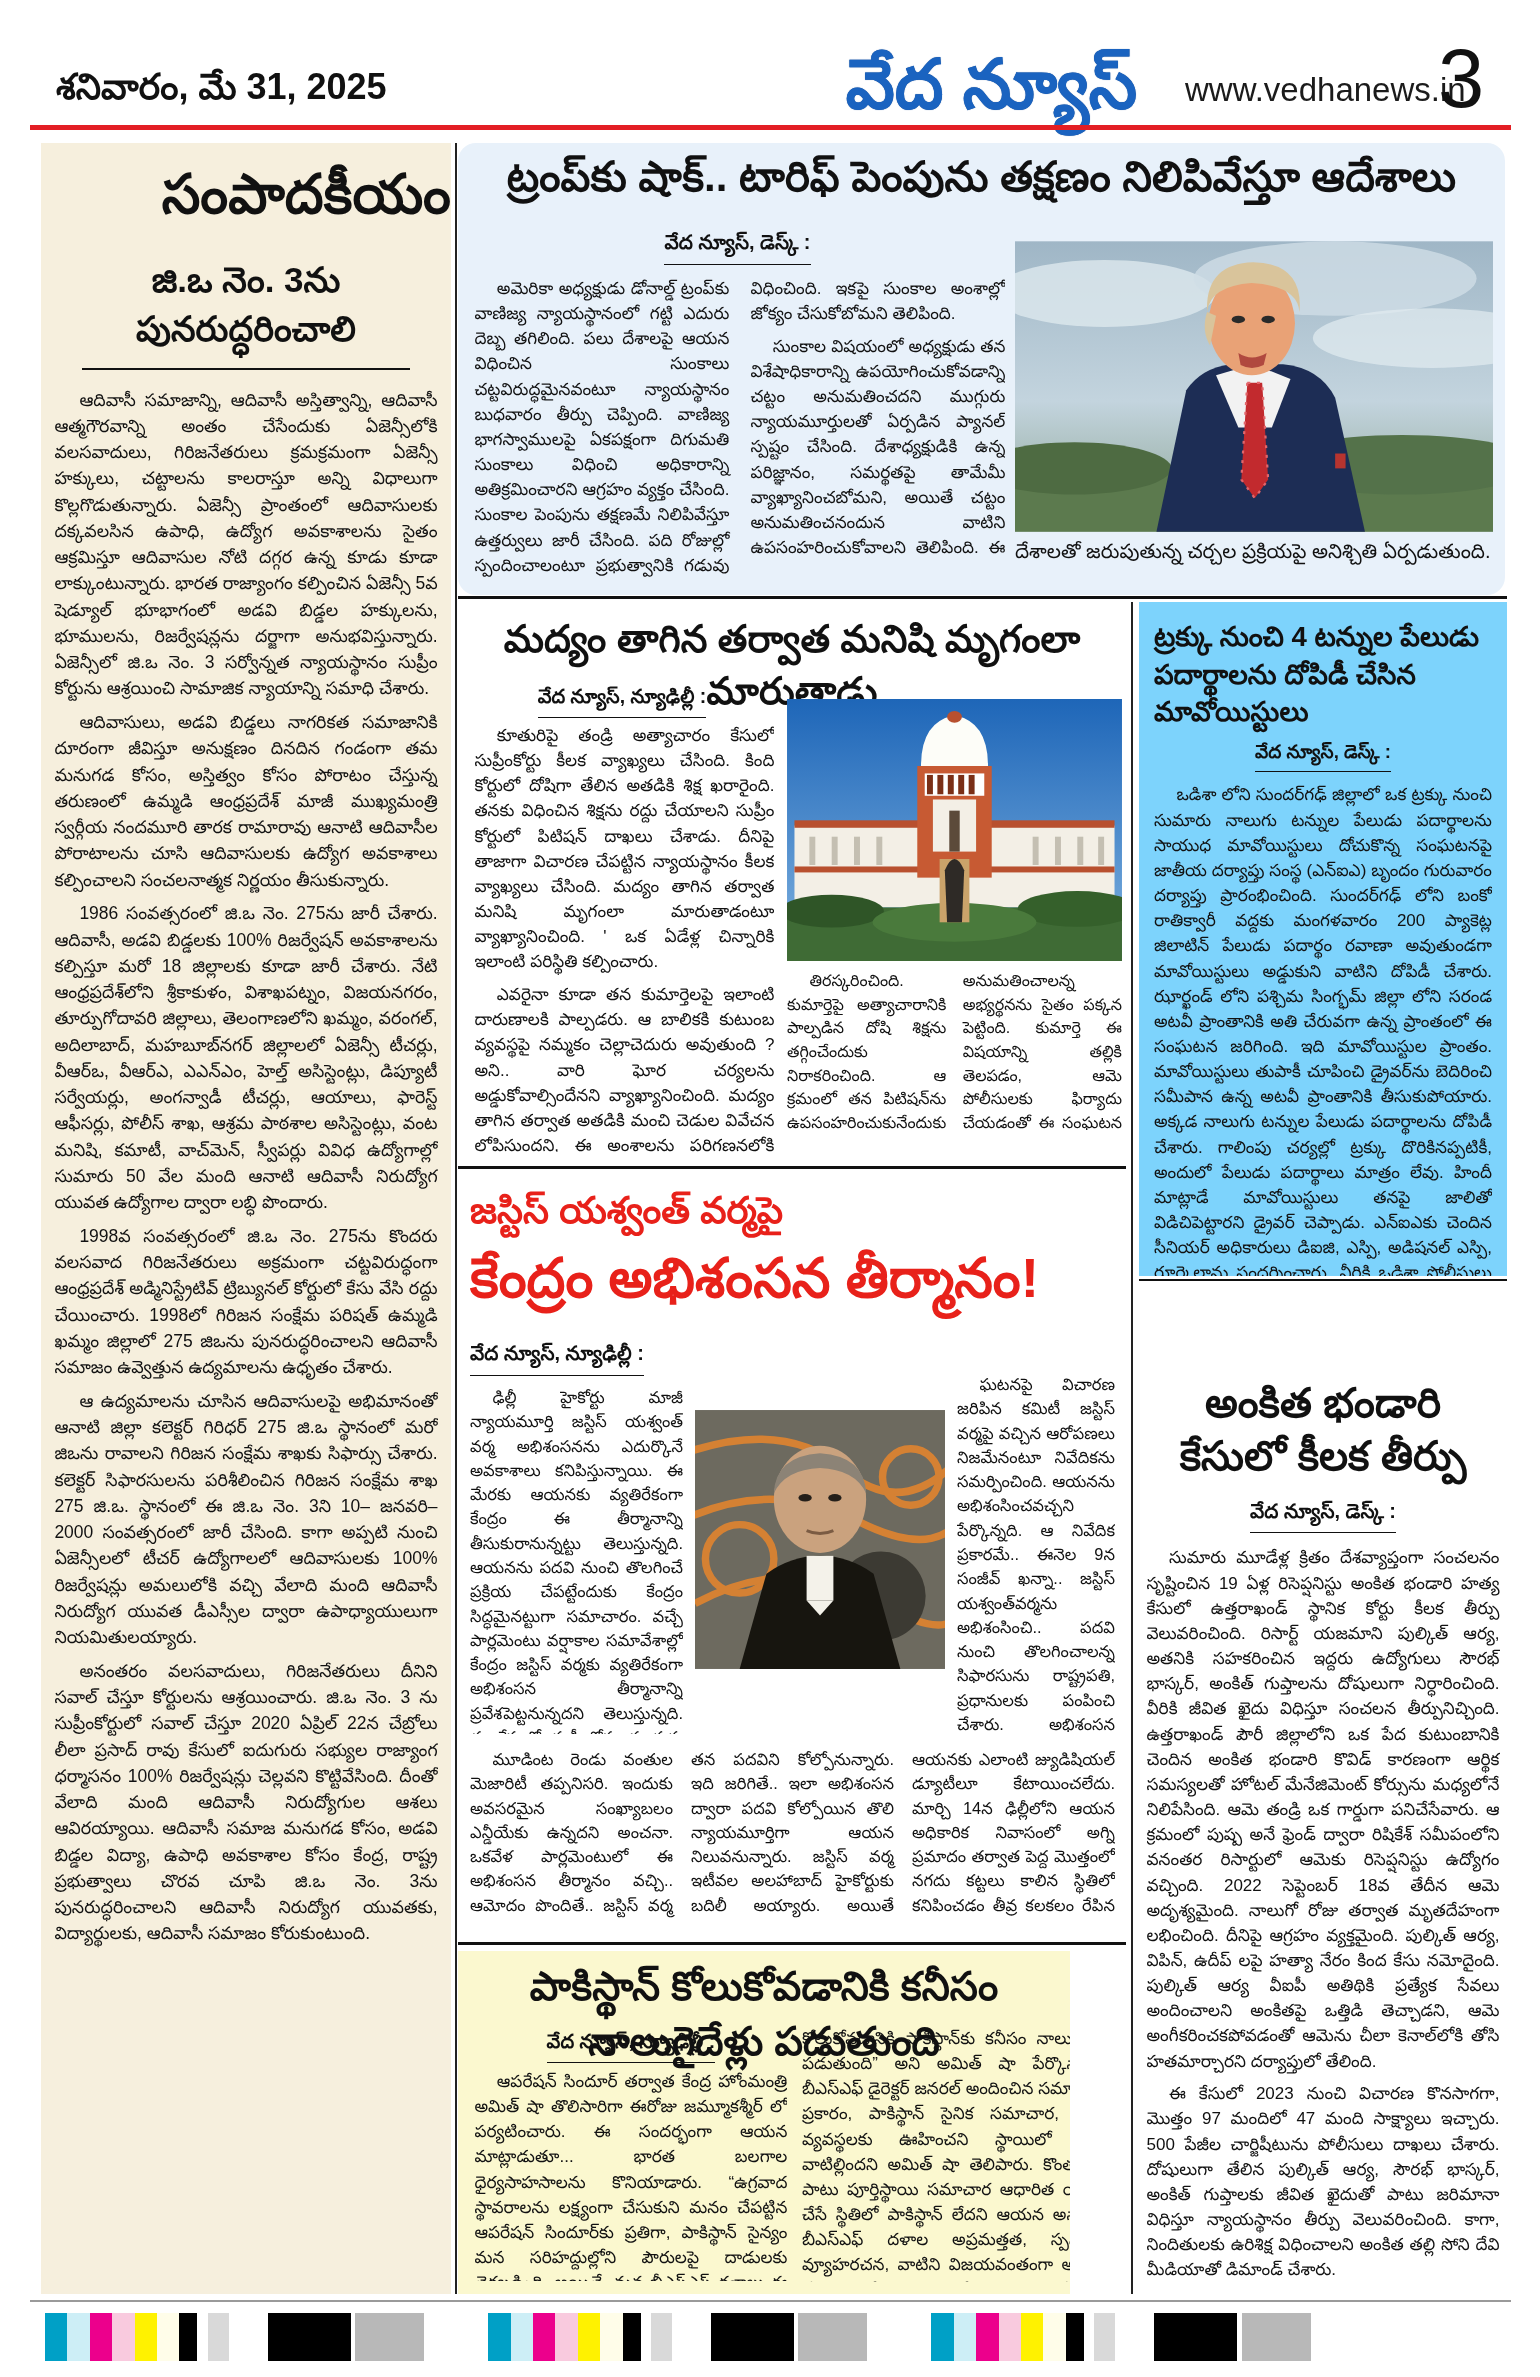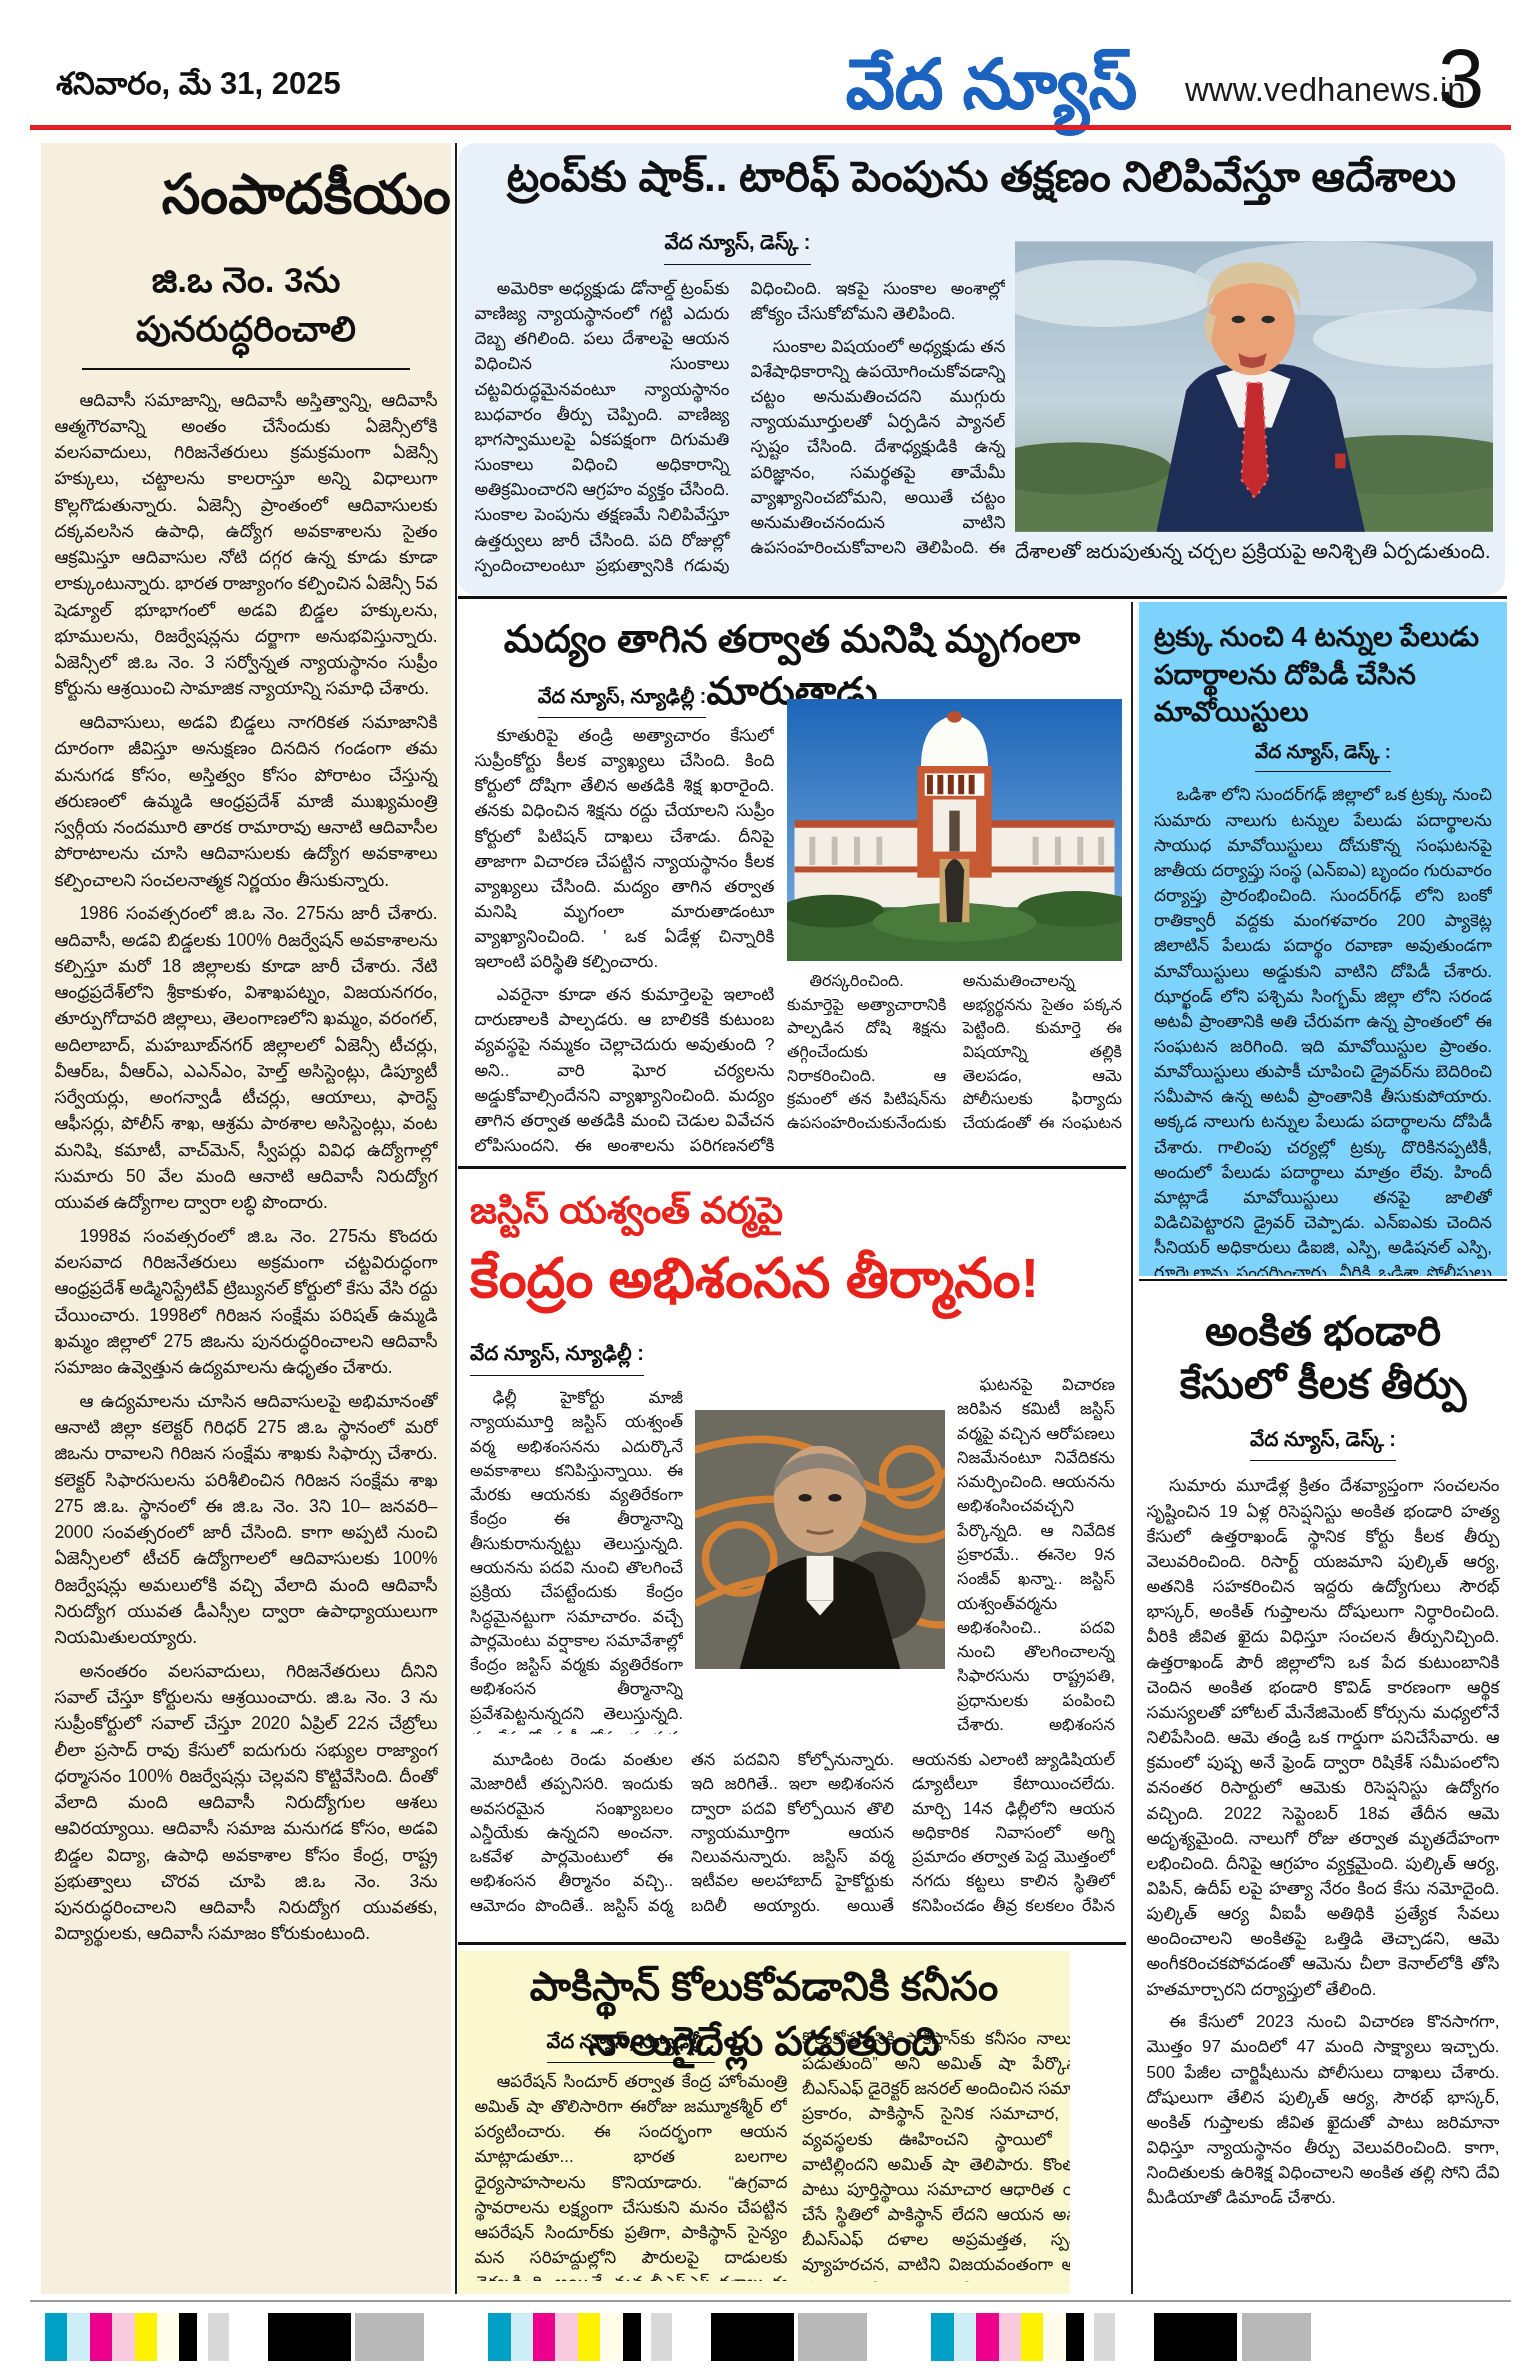--- a/index.html
+++ b/index.html
@@ -1,21 +1,21 @@
 <!DOCTYPE html>
 <html style="font-size:12px"><head>
 <meta charset="utf-8">
 <style>
   html,body{margin:0;padding:0;background:#888;}
   #page{position:relative;width:1541px;height:2377px;background:#ffffff;font-family:"Liberation Sans","DejaVu Sans",sans-serif;color:#111;overflow:hidden;}
   .abs{position:absolute;}
   .clip{overflow:hidden;}
   .just{text-align:justify;text-justify:inter-word;}
   
-  #date{left:56px;top:66px;font-size:31px;font-weight:800;text-align:center;}
+  #date{left:56px;top:66px;font-size:36px;font-weight:800;text-align:center;}
   #logo{left:835px;top:45px;width:313px;text-align:center;font-size:69px;font-weight:800;color:#1a63c0;text-shadow:0 0 0.7px #0b3f86;}
   #site{left:1185px;top:71px;font-size:33px;color:#1b1b1b;}
   #pageno{left:1438px;top:31px;font-size:83px;font-weight:500;}
   .redrule{left:30px;top:125px;width:1481px;height:5.2px;background:#e31e24;}
   
   .vrule{width:1.5px;background:#222;}
   .hrule{height:3px;background:#111;}
   .grayrule{left:30px;top:2300px;width:1481px;height:1.5px;background:#9a9a9a;}
   
   #editorial{left:41px;top:143px;width:410px;height:2151px;background:#f6efdd;padding:0;}
@@ -42,21 +42,21 @@
   #liquor .byl{position:absolute;left:15px;top:83px;width:298px;font-size:19.4px;}
   #liquor .colL{position:absolute;left:16.4px;top:121px;width:300px;height:429px;}
   #liquor .photo{position:absolute;left:329px;top:97px;width:335px;height:262px;}
   #liquor .colsB{position:absolute;left:329px;top:367px;width:335px;height:183px;columns:2;column-gap:16.4px;font-size:16px;}
   
   #maoist{left:1139px;top:602px;width:368px;height:674px;background:#7dd3fc;}
   #maoist .hl{margin:16.4px 15px 0;font-size:27.6px;font-weight:800;line-height:1.35;}
   #maoist .byl{margin-top:10.4px;font-size:18.6px;}
   #maoist .bd{margin:10.4px 15px 0;height:514px;font-size:17px;}
   
-  #ankita{left:1139px;top:1293px;width:368px;height:999px;}
+  #ankita{left:1139px;top:1365px;width:368px;height:999px;}
   #ankita .hl{margin-top:12px;font-size:41px;font-weight:800;text-align:center;line-height:1.3;}
   #ankita .byl{margin-top:16.4px;}
   #ankita .bd{margin:12px 7.5px 0;height:805px;font-size:17px;}
   
   #justice{left:458px;top:1172px;width:668px;height:768px;}
   #justice .hl1{margin:18px 0 0 12px;font-size:37px;font-weight:800;color:#e8211a;}
   #justice .hl2{margin:4.5px 0 0 12px;font-size:55px;font-weight:800;color:#e8211a;}
   #justice .byl{position:absolute;left:12px;top:170px;width:246px;text-align:left;}
   #justice .colL{position:absolute;left:12px;top:213px;width:213px;height:349px;font-size:16.4px;}
   #justice .photo{position:absolute;left:237px;top:238px;width:250px;height:259px;}

